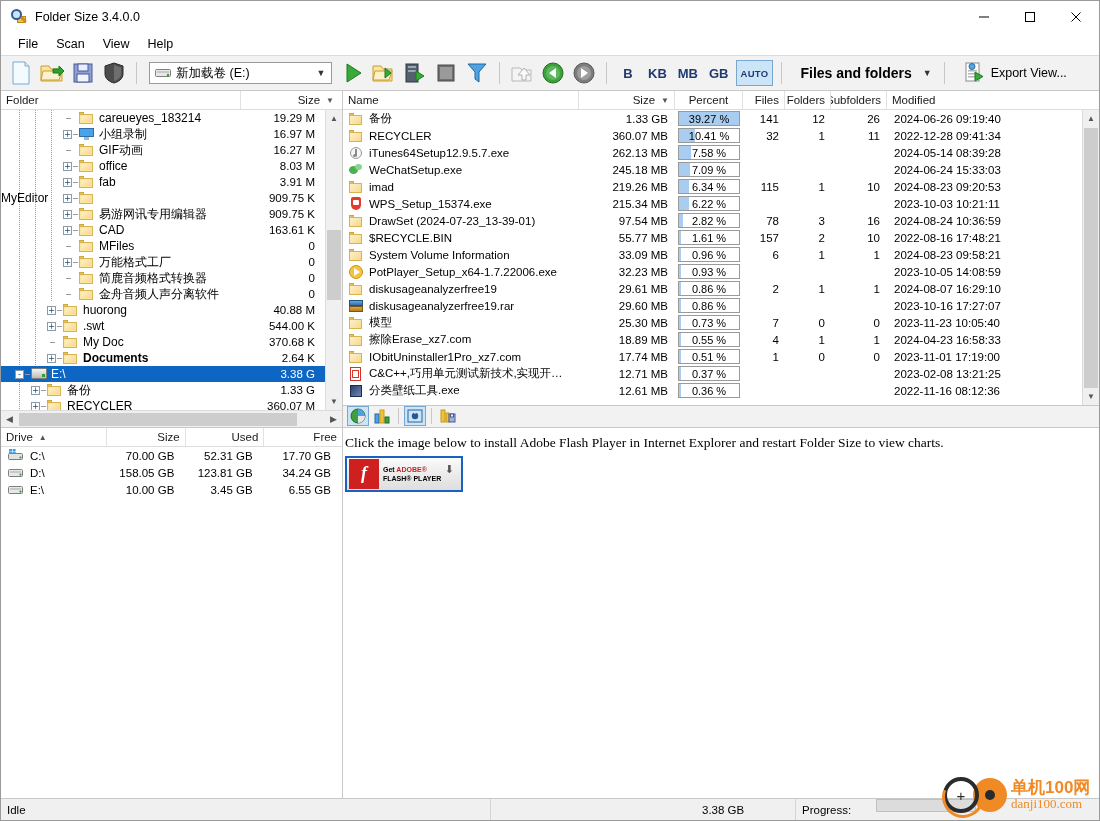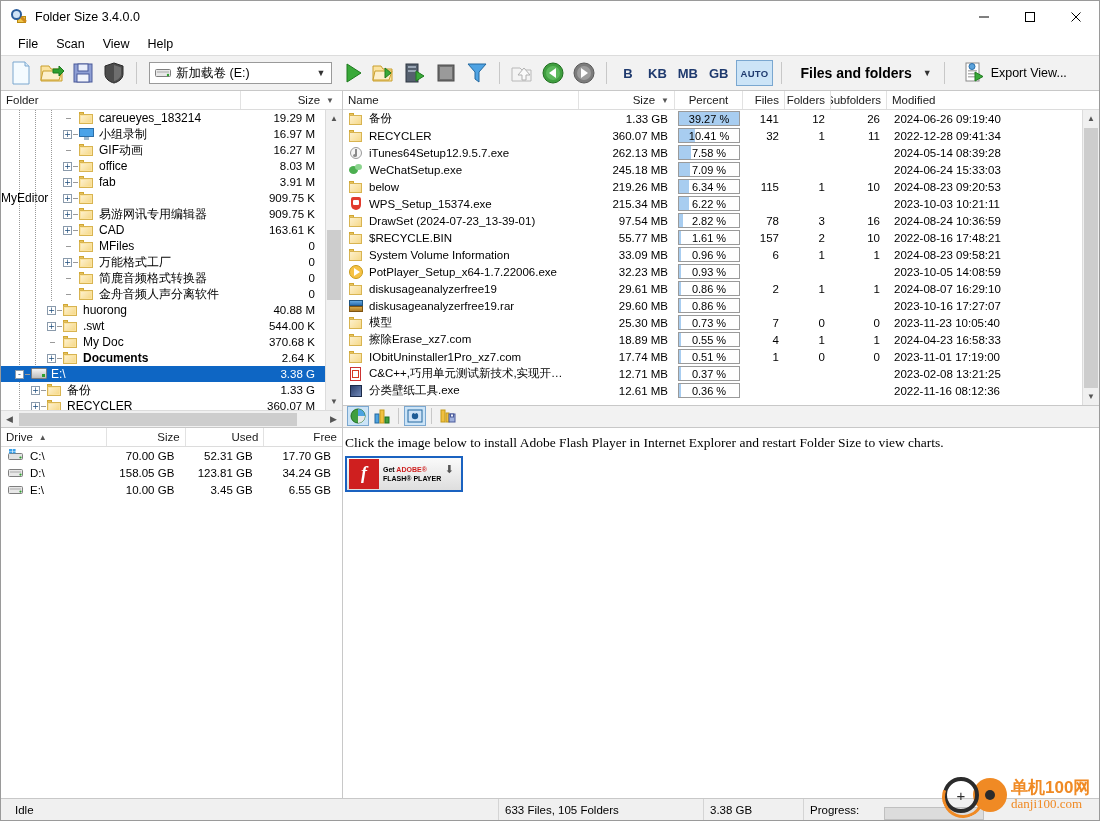--- a/index.html
+++ b/index.html
@@ -230,21 +230,21 @@
   .flash-badge .fsq { width:30px; height:30px; margin:0 4px 0 2px; background:#cf1f1f;
     display:flex; align-items:center; justify-content:center; }
   .flash-badge .fsq span { color:#fff; font-weight:bold; font-style:italic; font-size:18px;
     font-family:"Liberation Serif", serif; }
   .flash-badge .ftxt { font-size:7px; line-height:9px; font-weight:bold; }
   .flash-badge .ftxt .red { color:#cf1f1f; }
   .flash-badge .dl { position:absolute; right:7px; top:5px; color:#555; font-size:11px; }
   
   .statusbar {
     flex:0 0 21px; height:22px; background:#f0f0f0; border-top:1px solid #c8c8c8;
-    display:flex; align-items:flex-end; font-size:11.5px; position:relative;padding-left:8px;
+    display:flex; align-items:flex-start; font-size:11.5px; position:relative;
   }
   .sb-cell { height:21px; display:flex; align-items:center; padding:0 6px;
              border-right:1px solid #d4d4d4; }
   .sb-cell.first { width:490px; }
   .sb-cell.files { width:205px;margin-top:26px; }
   .sb-cell.size { width:100px; }
   .sb-cell.prog { width:80px; border-right:none; }
   .prog-track { width:100px; height:13px; background:#dcdcdc; border:1px solid #c0c0c0; }
   
   .watermark { position:absolute; right:6px; bottom:2px; width:150px; height:46px;
@@ -876,21 +876,21 @@
               <div class="c-folders"></div>
               <div class="c-subs"></div>
               <div class="c-mod">2024-06-24 15:33:03</div>
             </div>
             <div class="frow">
               <div class="c-name">
                 <div class="fico folder">
                   <div class="tab"></div>
                   <div class="bodyf"></div>
                 </div>
-                <span class="lbl">below</span>
+                <span class="lbl">imad</span>
               </div>
               <div class="c-size">219.26 MB</div>
               <div class="c-pct">
                 <div class="pctbox">
                   <div class="pctfill" style="width: 16.1446%; background: rgb(168, 205, 240);"></div>
                   <div class="pcttxt">6.34 %</div>
                 </div>
               </div>
               <div class="c-files">115</div>
               <div class="c-folders">1</div>

